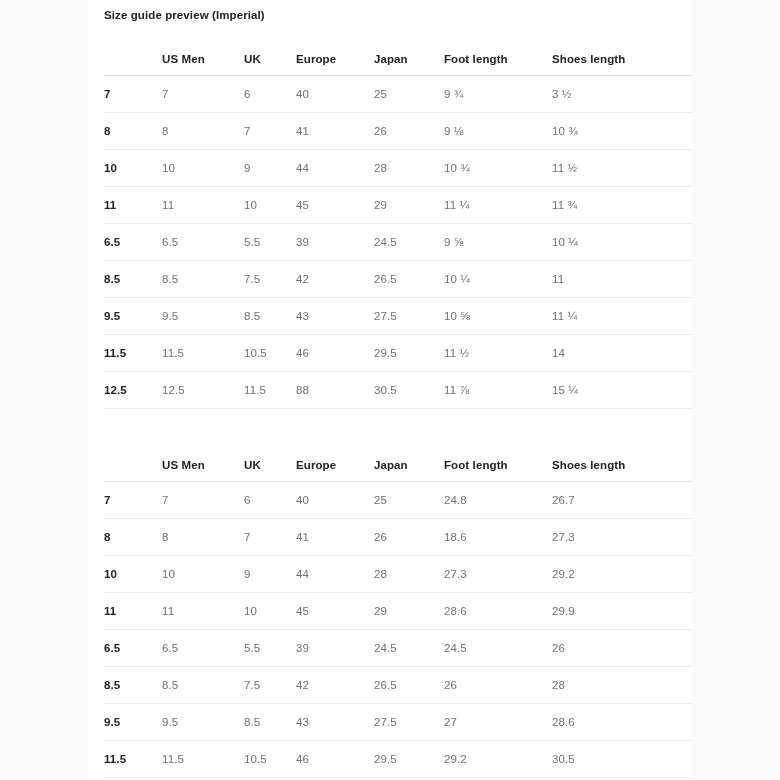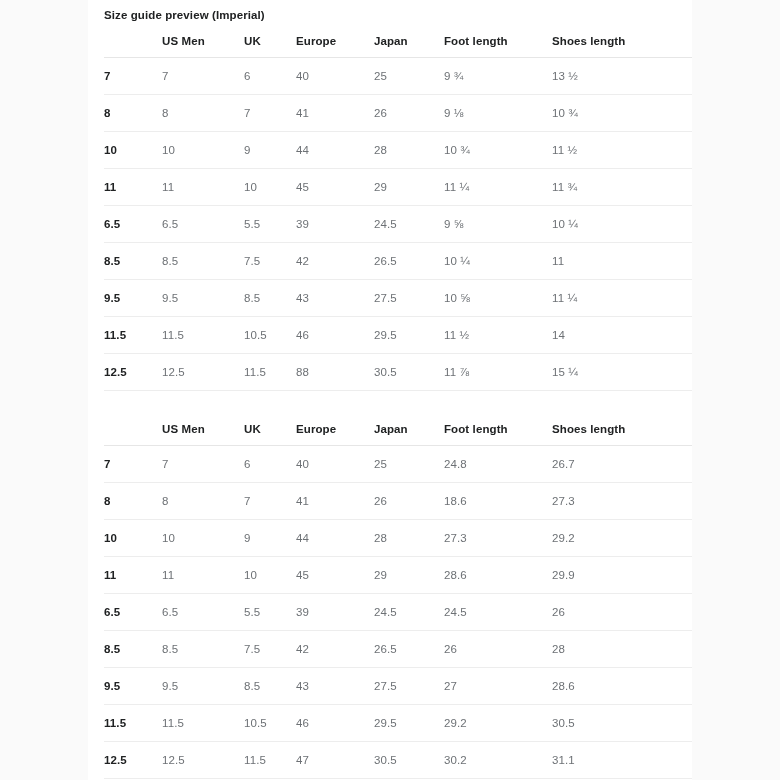--- a/index.html
+++ b/index.html
@@ -38,21 +38,21 @@
     font-weight: bold;
     color: #202223;
     letter-spacing: 0.1px;
     padding: 7px 0 0 0;
     line-height: 16px;
   }
   .size-table {
     width: 100%;
     border-collapse: collapse;
     table-layout: fixed;
-    margin-top: 4px;
+    margin-top: 22px;
   }
   .size-table th {
     font-size: 11.5px;
     font-weight: bold;
     color: #202223;
     text-align: left;
     padding: 8px 0 10px 0;
     border-bottom: 1px solid #e6e6e6;
     letter-spacing: 0.1px;
     white-space: nowrap;
@@ -112,21 +112,21 @@
             </tr>
           </thead>
           <tbody>
             <tr>
               <td class="rowhead">7</td>
               <td>7</td>
               <td>6</td>
               <td>40</td>
               <td>25</td>
               <td>9 ¾</td>
-              <td>13 ½</td>
+              <td>3 ½</td>
             </tr>
             <tr>
               <td class="rowhead">8</td>
               <td>8</td>
               <td>7</td>
               <td>41</td>
               <td>26</td>
               <td>9 ⅛</td>
               <td>10 ¾</td>
             </tr>

